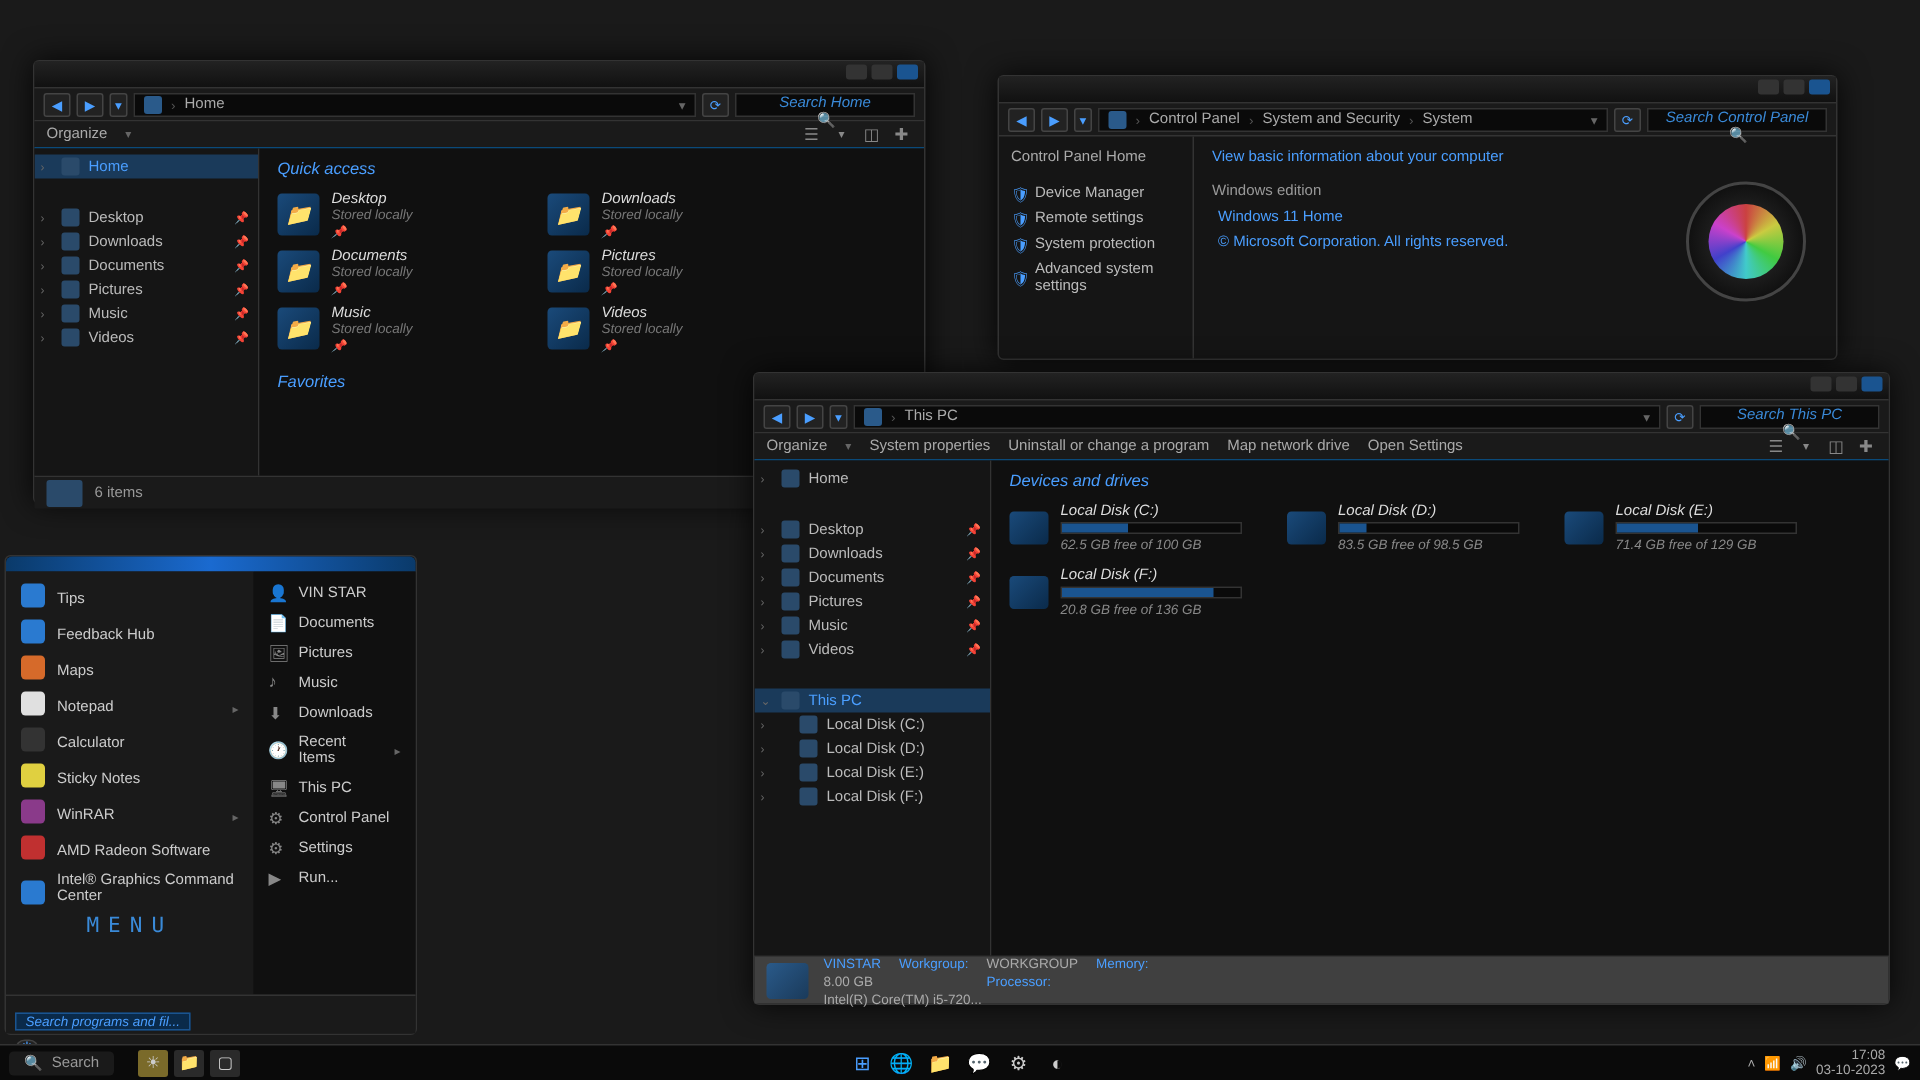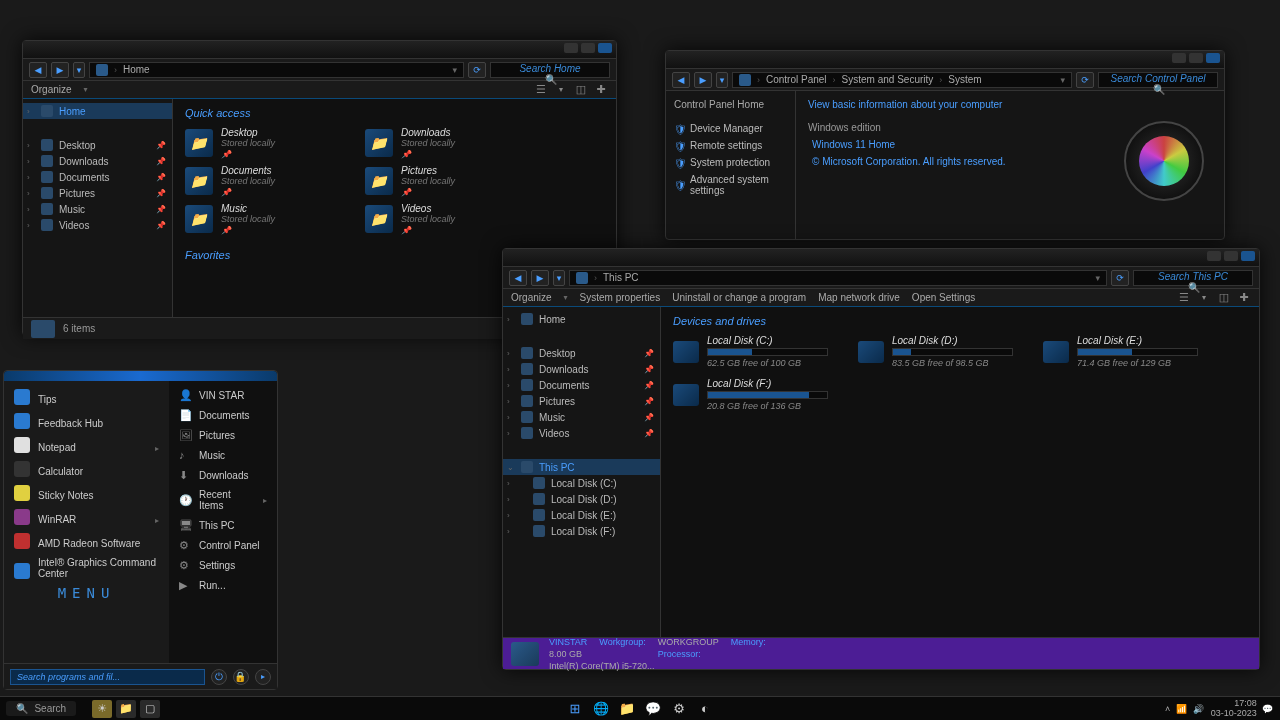--- a/index.html
+++ b/index.html
@@ -56,39 +56,39 @@
 
 
 .drives-grid { display: flex; flex-wrap: wrap; gap: 10px 30px; }
 .drive-item { display: flex; align-items: center; gap: 8px; width: 155px; }
 .drive-icon { width: 26px; height: 22px; background: linear-gradient(135deg, #1a4a7a, #0a2a4a); border-radius: 3px; }
 .drive-info { display: flex; flex-direction: column; gap: 2px; flex: 1; }
 .drive-name { color: #ddd; font-size: 10px; }
 .drive-bar { width: 100%; height: 8px; background: #0a0a0a; border: 1px solid #333; position: relative; }
 .drive-fill { height: 100%; background: #1a5490; }
 .drive-free { color: #888; font-size: 9px; }
-.pc-status { height: 32px; background: #4c1d95; border-top: 1px solid #333; display: flex; align-items: center; padding: 0 8px; gap: 10px; }
+.pc-status { height: 32px; background: #404040; border-top: 1px solid #333; display: flex; align-items: center; padding: 0 8px; gap: 10px; }
 .pc-status-icon { width: 28px; height: 24px; background: linear-gradient(135deg, #2a5a8a, #1a3a5a); border-radius: 3px; }
 .pc-status-grid { display: grid; grid-template-columns: auto auto auto auto; gap: 2px 12px; font-size: 9px; }
 .pc-stat-label { color: #4a9eff; }
 .pc-stat-val { color: #aaa; }
 
 
 .startmenu { position: absolute; left: 3px; bottom: 30px; width: 275px; height: 320px; background: #151515; border: 1px solid #333; border-radius: 4px; display: flex; flex-direction: column; }
 .startmenu-top { height: 10px; background: linear-gradient(90deg, #0a3a6a, #1a6ad0, #0a3a6a); border-radius: 4px 4px 0 0; }
 .startmenu-body { flex: 1; display: flex; }
 .sm-left { width: 165px; padding: 4px 0; background: #1a1a1a; overflow: hidden; }
 .sm-app { display: flex; align-items: flex-end; gap: 8px; padding: 4px 10px; font-size: 10px; color: #ccc; cursor: pointer; }
 .sm-app-icon { width: 16px; height: 16px; border-radius: 3px; flex-shrink: 0; }
 .sm-app-arrow { margin-left: auto; font-size: 8px; color: #666; }
 .sm-right { flex: 1; background: #101010; padding: 4px 0; }
 .sm-place { display: flex; align-items: center; gap: 8px; padding: 4px 10px; font-size: 10px; color: #ccc; cursor: pointer; }
 .sm-place-icon { width: 12px; height: 12px; color: #888; font-size: 11px; }
 .sm-place-arrow { margin-left: auto; font-size: 8px; color: #666; }
-.startmenu-bottom { height: 26px; background: #1a1a1a; border-top: 1px solid #333; display: flex; align-items: center; padding: 11px 6px; gap: 6px; }
+.startmenu-bottom { height: 26px; background: #1a1a1a; border-top: 1px solid #333; display: flex; align-items: flex-start; padding: 11px 6px; gap: 6px; flex-direction: column; }
 .sm-search { flex: 1; height: 16px; background: #0a2a4a; border: 1px solid #1a5490; display: flex; align-items: center; padding: 0 6px; }
 .sm-search-text { color: #4a9eff; font-size: 9px; font-style: italic; }
 .sm-power { width: 16px; height: 16px; background: #222; border: 1px solid #444; border-radius: 8px; display: flex; align-items: center; justify-content: center; color: #4a9eff; font-size: 10px; }
 .menu-label { text-align: center; color: #3a8ad8; font-size: 14px; letter-spacing: 6px; padding: 2px 0; font-family: monospace; }
 
 
 .taskbar { position: absolute; bottom: 0; left: 0; right: 0; height: 24px; background: #0a0a0a; border-top: 1px solid #333; display: flex; align-items: center; padding: 0 6px; }
 .tb-left { display: flex; align-items: center; gap: 8px; }
 .tb-search { display: flex; align-items: center; gap: 6px; padding: 2px 10px; background: #1a1a1a; border-radius: 3px; color: #999; font-size: 10px; }
 .tb-center { position: absolute; left: 50%; transform: translateX(-50%); display: flex; gap: 6px; }
@@ -488,20 +488,25 @@
       <div class="sm-app-icon" style="background:#2a7ad0;"></div>
       <span>Tips</span>
 
     </div>
           <div class="sm-app">
       <div class="sm-app-icon" style="background:#2a7ad0;"></div>
       <span>Feedback Hub</span>
 
     </div>
           <div class="sm-app">
+      <div class="sm-app-icon" style="background:#d66a2a;"></div>
+      <span>Maps</span>
+
+    </div>
+          <div class="sm-app">
       <div class="sm-app-icon" style="background:#e0e0e0;"></div>
       <span>Notepad</span>
       <span class="sm-app-arrow">▸</span>
     </div>
           <div class="sm-app">
       <div class="sm-app-icon" style="background:#333;"></div>
       <span>Calculator</span>
 
     </div>
           <div class="sm-app">

